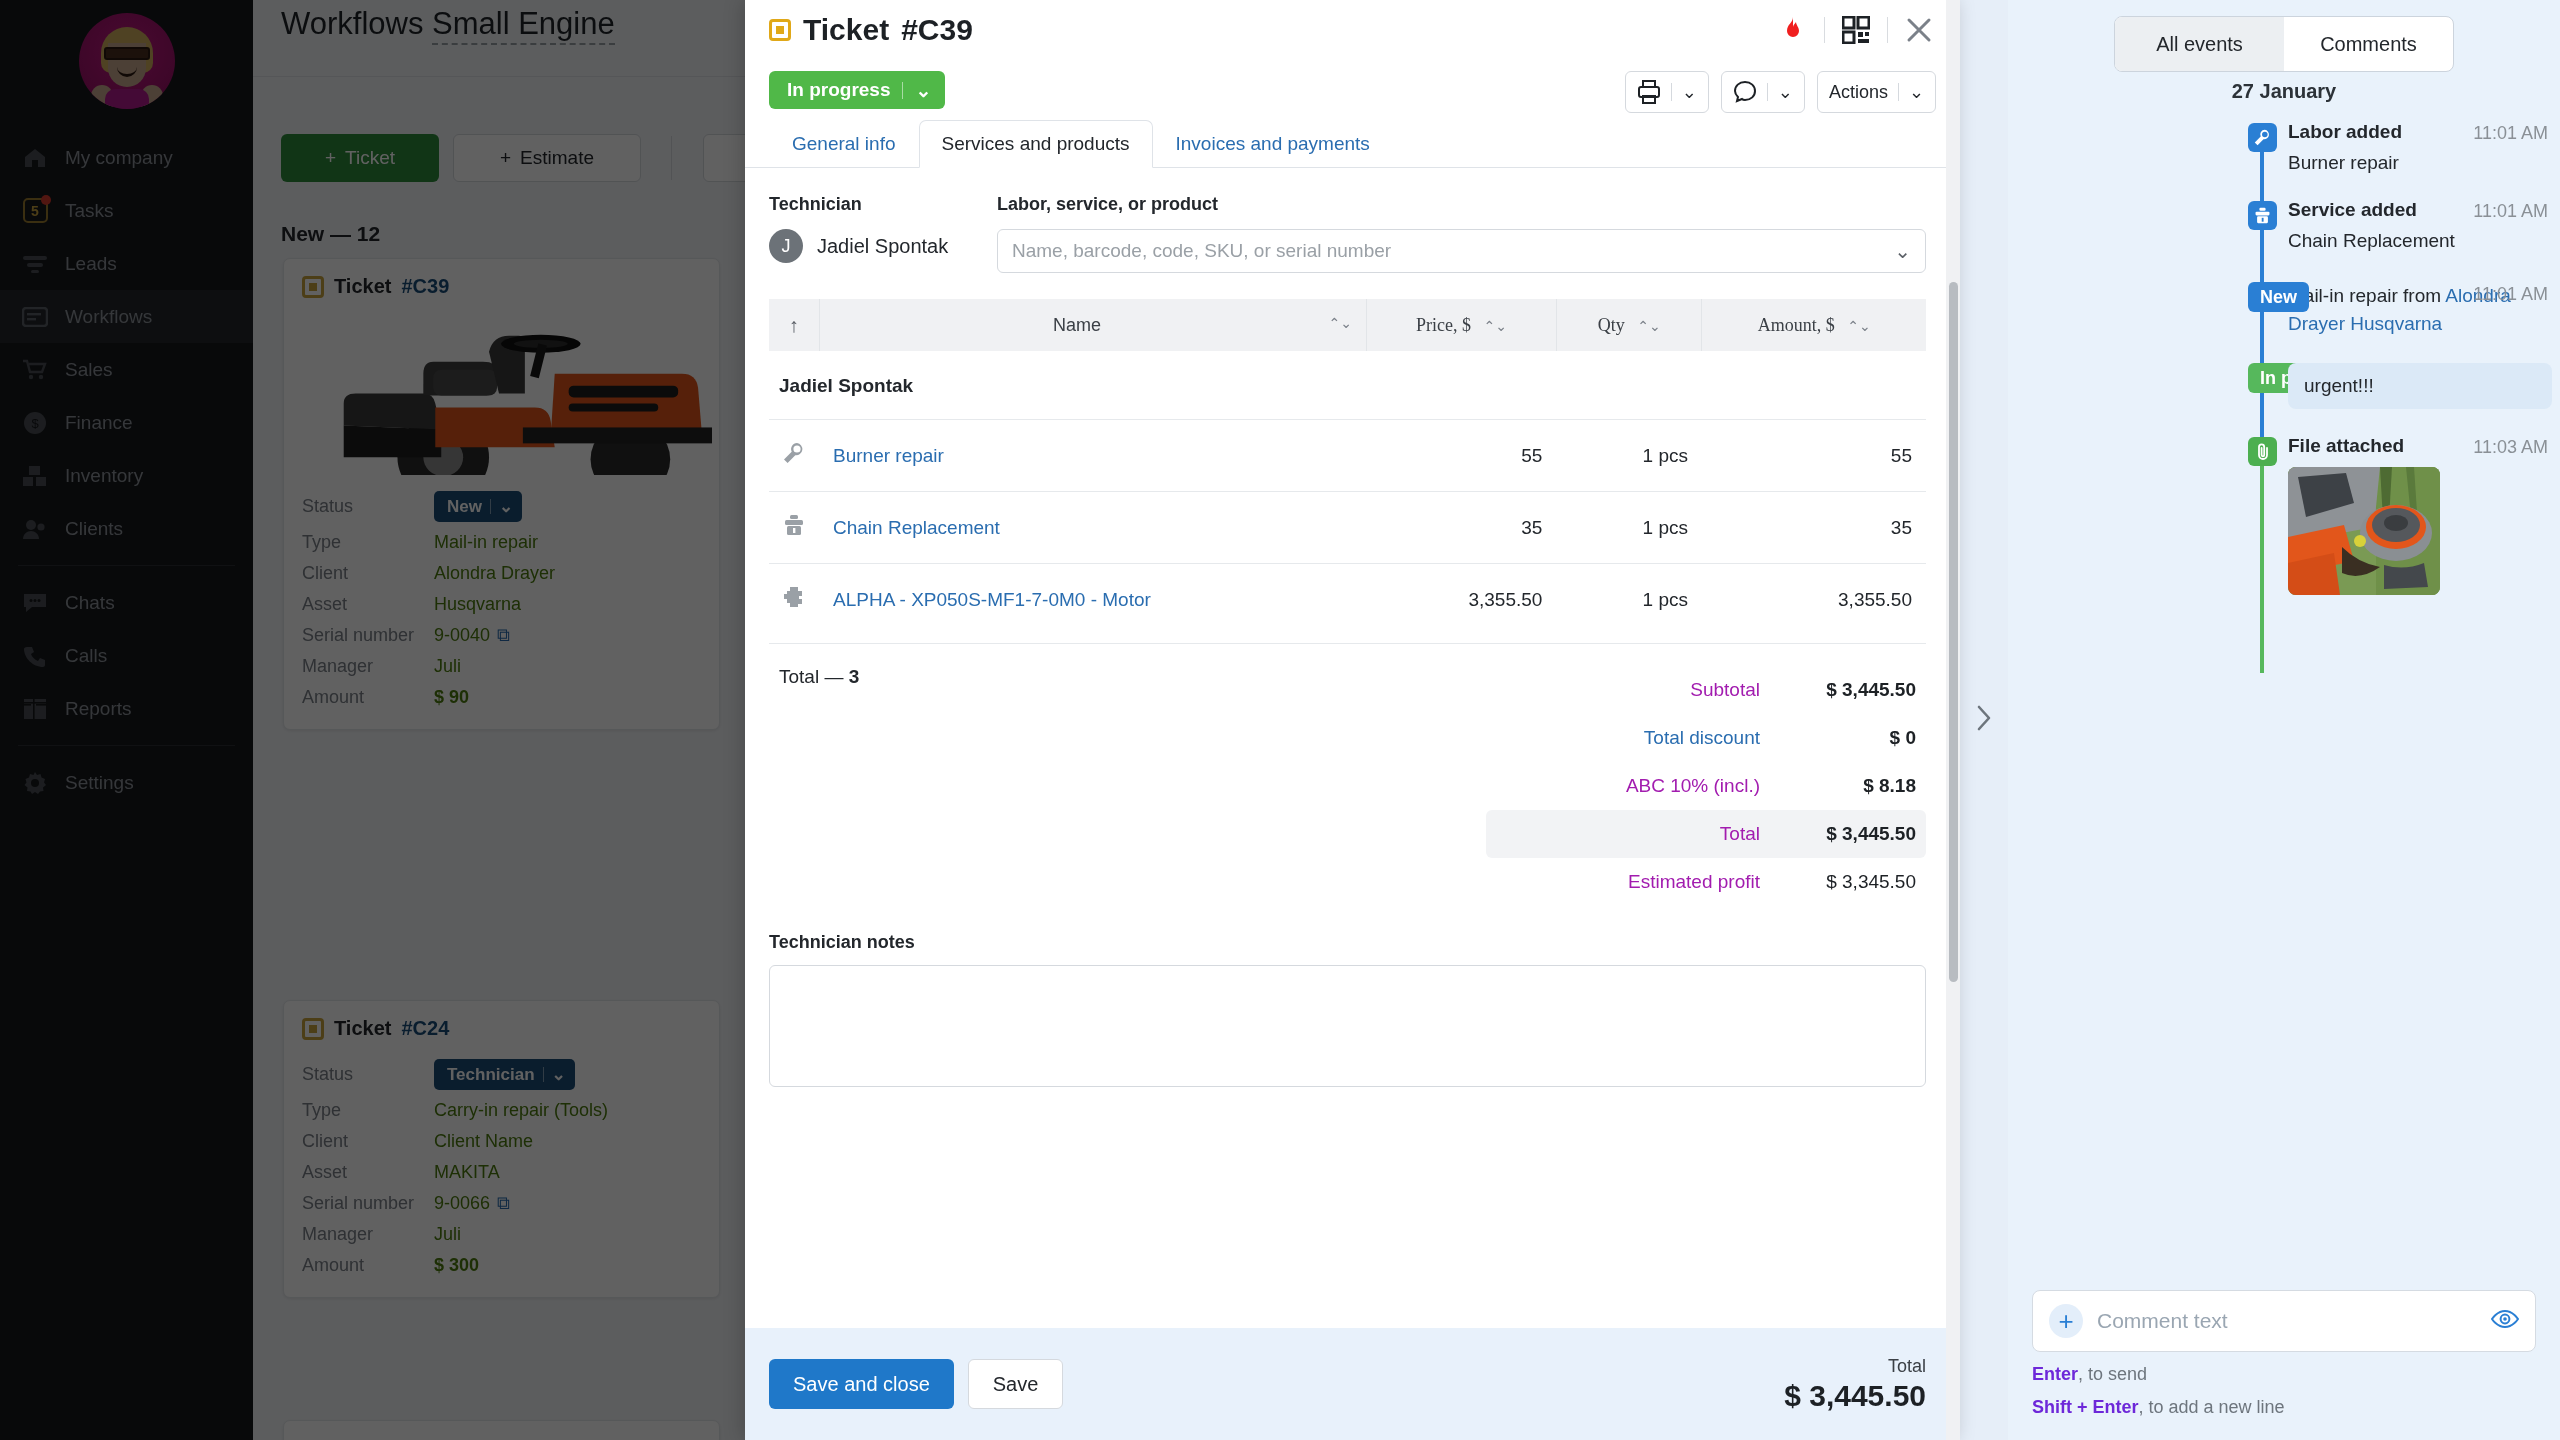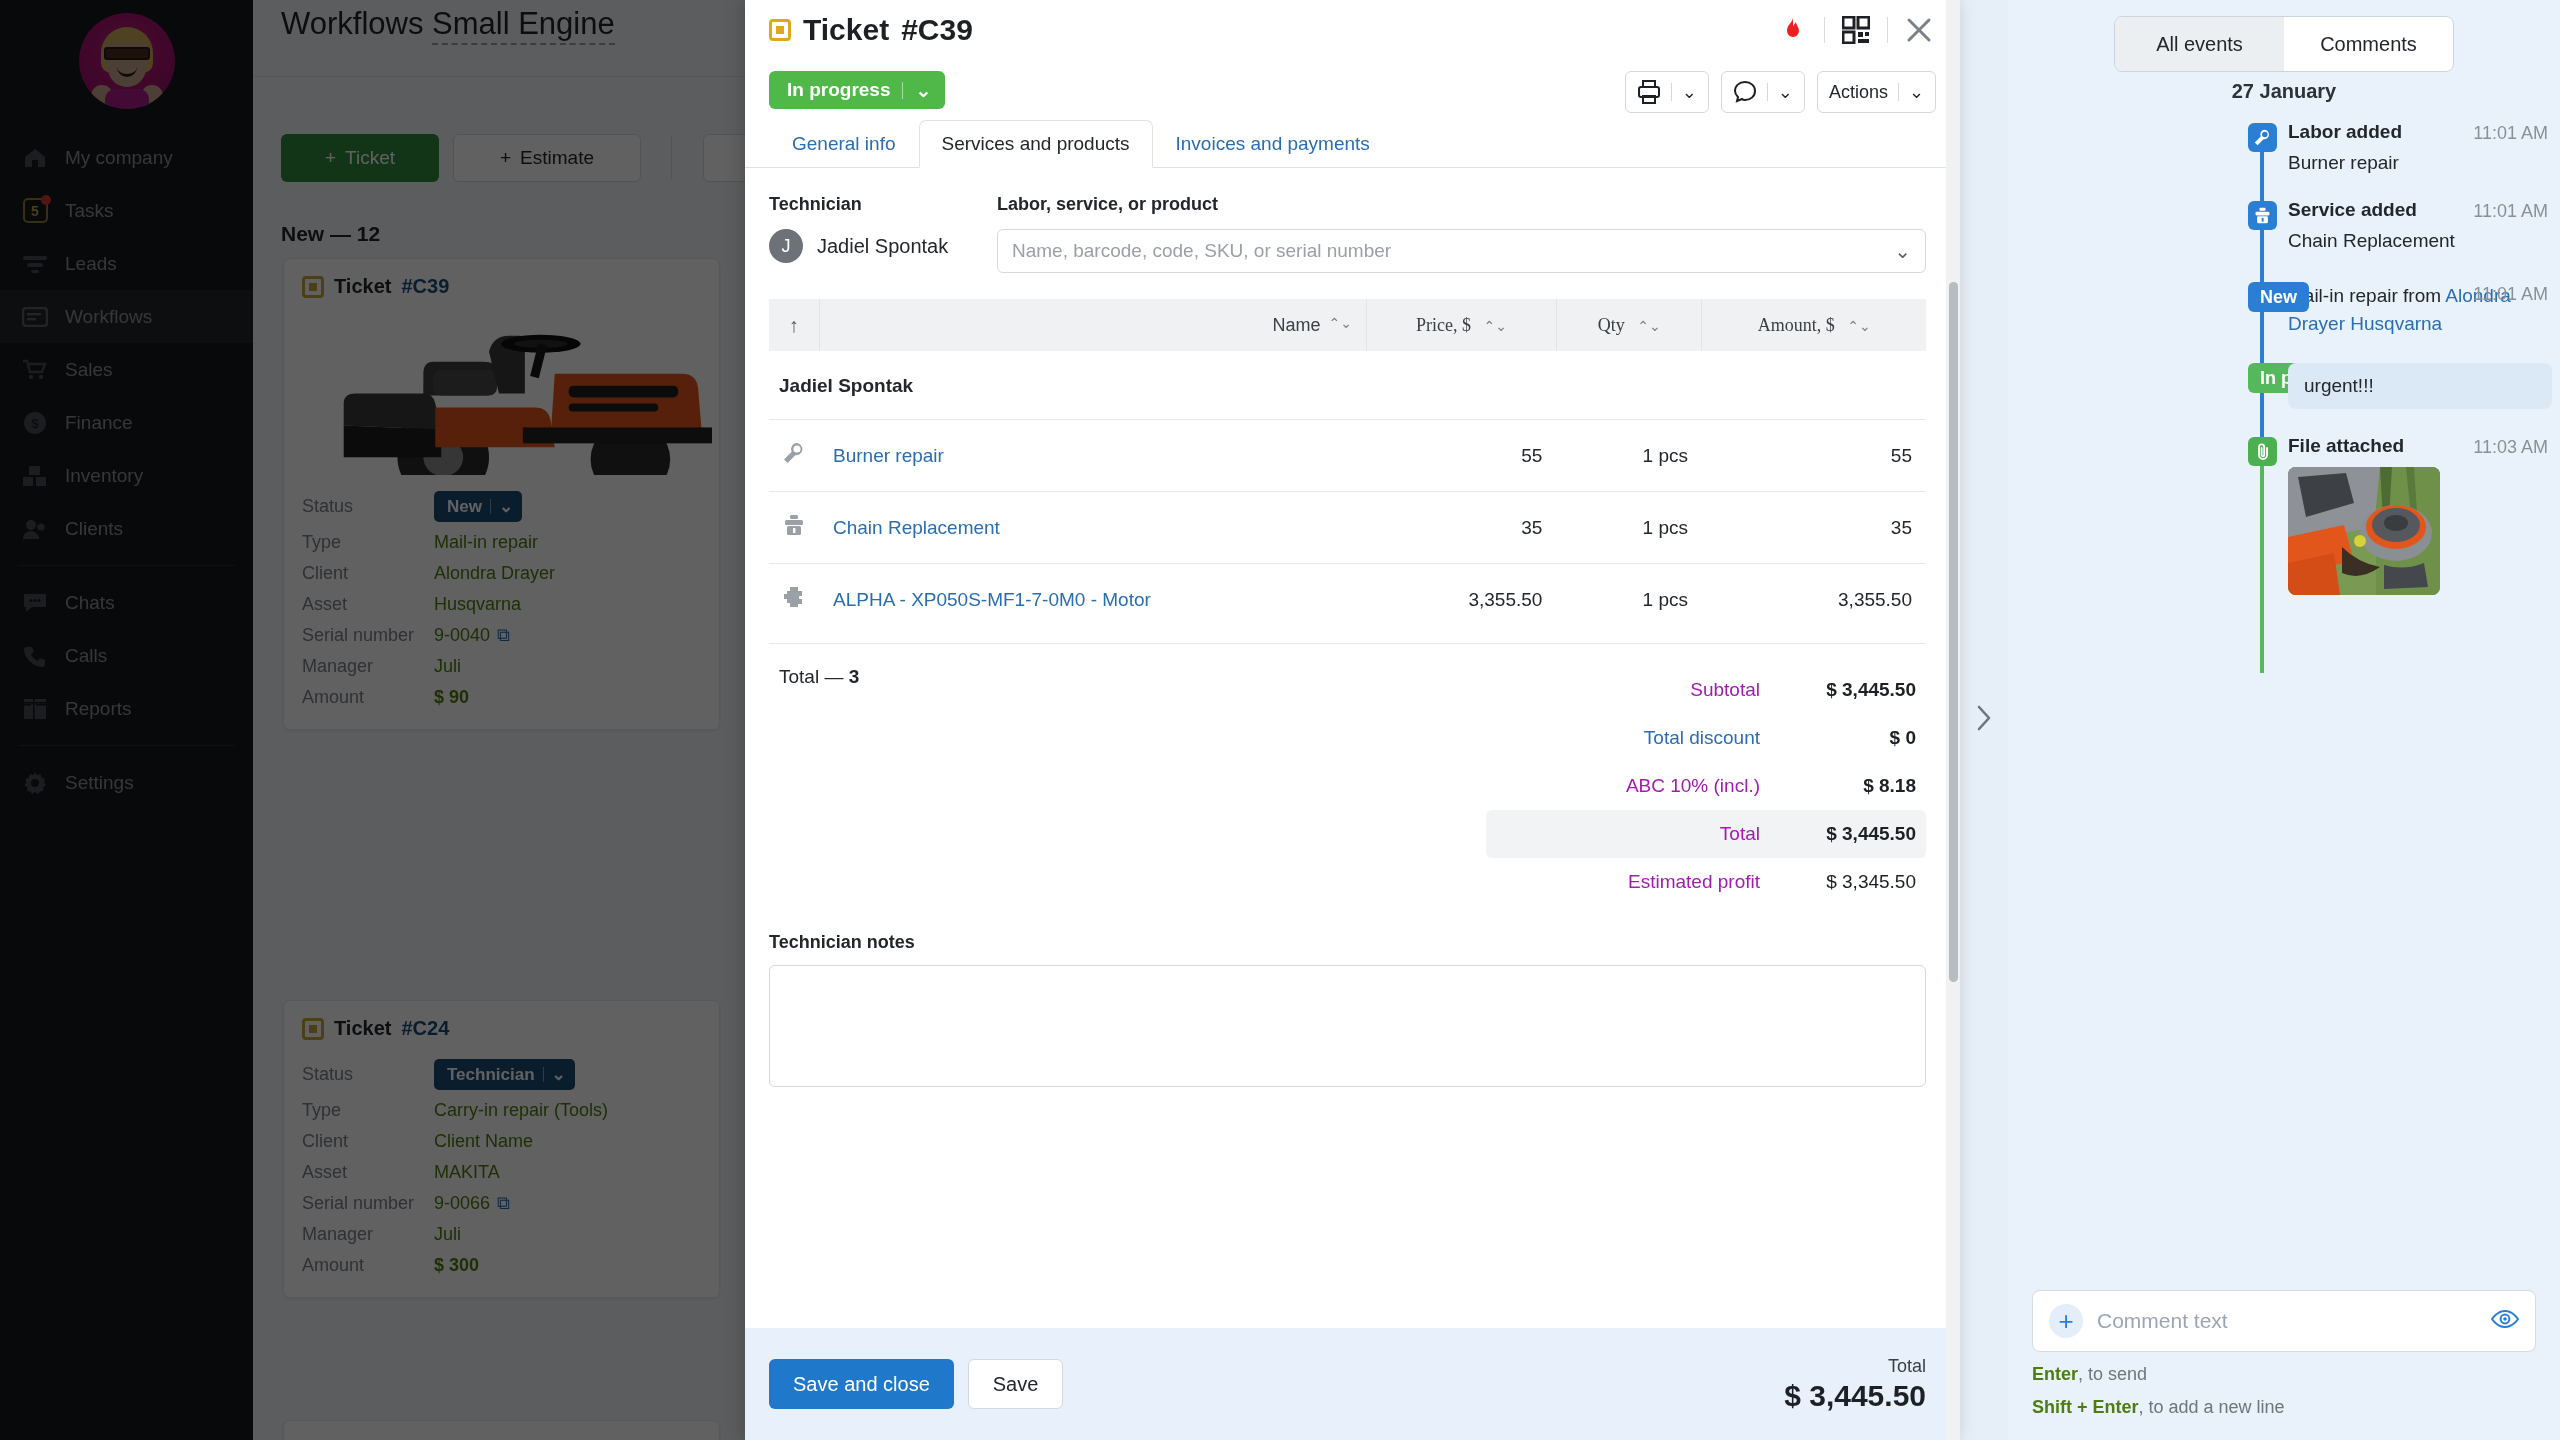--- a/index.html
+++ b/index.html
@@ -150,21 +150,21 @@
   }
   .search-box input { border: none; outline: none; flex: 1; font-size: 19px; color:#23272c; font-family:inherit; }
   .search-box input::placeholder { color:#9aa0a6; }
 
   table.items { width: 100%; border-collapse: collapse; margin-top: 26px; }
   table.items th {
     background: #f0f1f3; font-size: 18px; color: #3b4046; font-weight: normal;
     padding: 12px 14px; border-right: 1px solid #e2e5e8; height: 52px; vertical-align: middle;
   }
   th.col-sort { width: 42px; background:#c9ccd0; text-align:center; padding: 0; }
-  th.col-name { text-align: right; }
+  th.col-name { text-align: center; }
   th.col-price, th.col-qty, th.col-amount { text-align: center; font-family: Liberation Serif, serif; }
   th .sort-ico { color:#7b8189; font-size: 14px; margin-left: 8px; }
   .grp-row td { font-size: 19px; font-weight: bold; color:#23272c; padding: 24px 0 22px 10px; }
   .itm-row td { padding: 22px 14px; border-top: 1px solid #e6e9ec; font-size: 19px; }
   .itm-ico { width: 42px; text-align:center; color:#9aa0a6; }
   .itm-name a { color: #2a6db0; text-decoration: none; }
   .num { text-align: right; color:#23272c; }
 
   .totals-wrap { display:flex; margin-top: 8px; border-top: 1px solid #e6e9ec; padding-top: 22px; }
   .totals-left { font-size: 19px; color:#23272c; padding-left: 10px; }
@@ -263,21 +263,21 @@
     height: 62px; background:#fff; border:1px solid #d5dbe2; border-radius: 8px;
     display:flex; align-items:center; padding: 0 16px; gap: 14px;
   }
   .cmt-plus {
     width: 34px; height: 34px; border-radius:50%; background:#e3eefa; color:#2a7fd4;
     display:flex; align-items:center; justify-content:center; font-size: 26px;
   }
   .cmt-box input { flex:1; border:none; outline:none; font-size: 21px; color:#23272c; font-family:inherit; }
   .cmt-box input::placeholder { color:#9aa6b2; }
   .cmt-hint { font-size: 18px; color:#6d757d; margin-top: 12px; }
-  .cmt-hint b { color:#4d7c0f; }
+  .cmt-hint b { color:#6d28d9; }
 </style>
 </head>
 <body>
 
 <div id="root">
 
   <div class="bg-layer">
 
     <div class="board">
       <div class="board-title">

